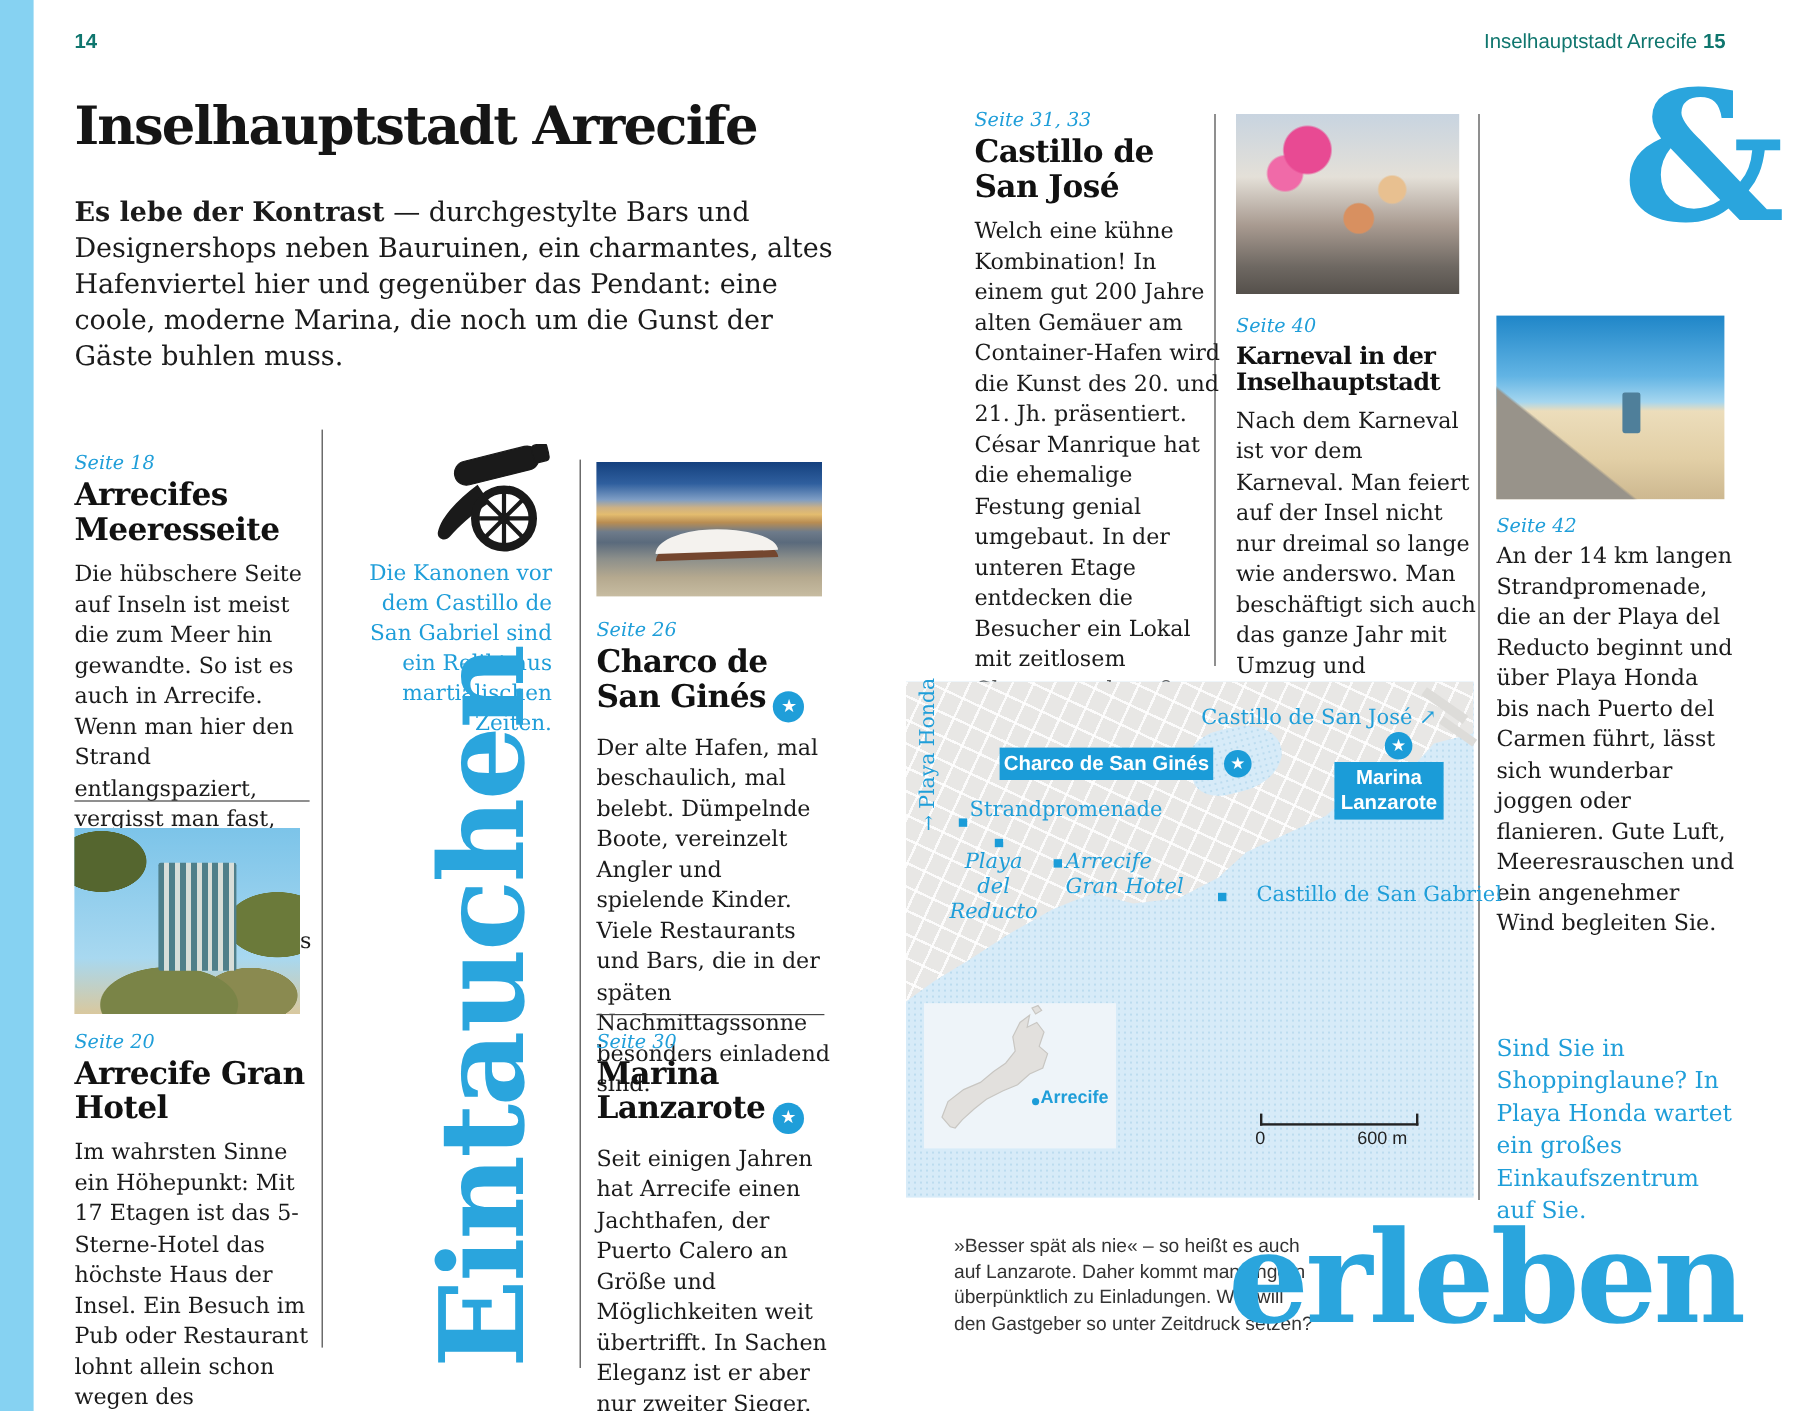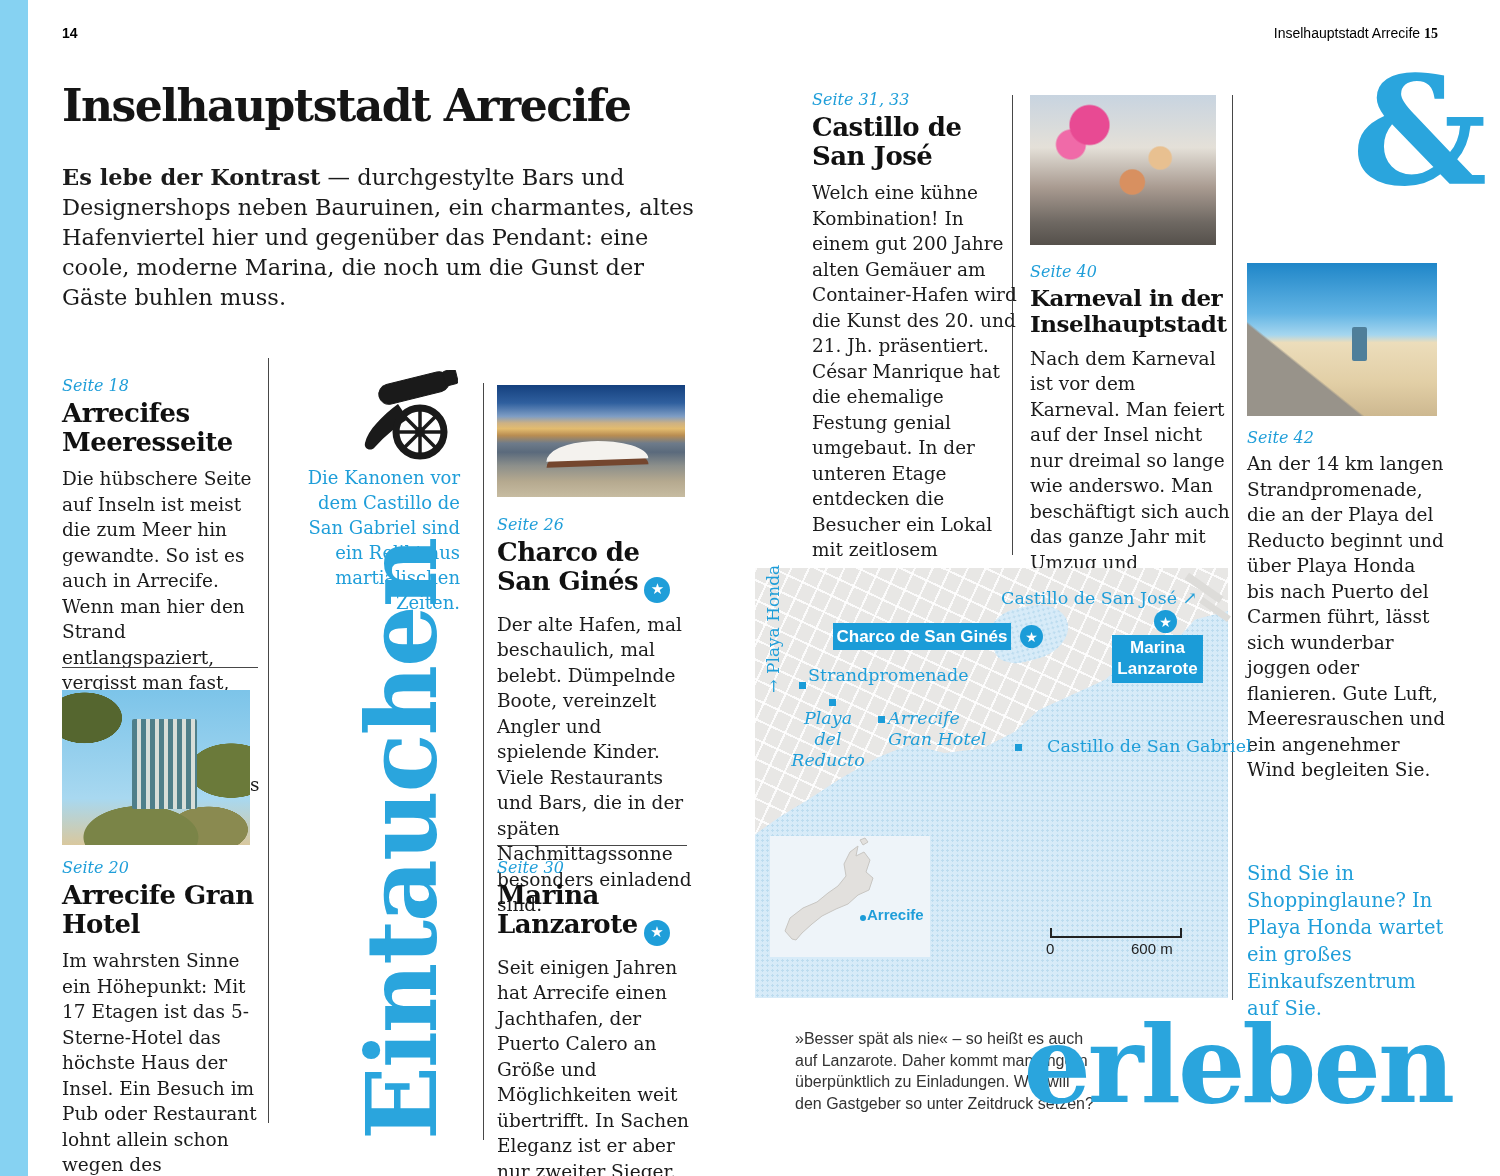--- a/index.html
+++ b/index.html
@@ -4,33 +4,33 @@
 <style>
   html,body{margin:0;padding:0;background:#ffffff;}
   .sheet{position:relative;width:1500px;height:1176px;background:#ffffff;overflow:hidden;
          font-family:"DejaVu Serif",serif;color:#1b1b1b;}
   .abs{position:absolute;}
 
   
   .edge-bar{position:absolute;left:0;top:0;width:28px;height:1176px;background:#86d2f2;}
 
   
-  .folio{font-family:"Liberation Sans",sans-serif;font-size:14px;color:#000000;}
-  .folio b{font-weight:bold;font-family:Liberation Serif, serif;}
+  .folio{font-family:"Liberation Sans",sans-serif;font-size:17px;color:#0f766e;}
+  .folio b{font-weight:bold;}
 
   
   h1.page-title{margin:0;font-family:"DejaVu Serif",serif;font-weight:700;font-size:44px;
      letter-spacing:-1.5px;color:#151515;}
   .intro{margin:0;font-size:22.5px;line-height:30px;color:#1b1b1b;}
   .intro b{font-weight:700;}
 
   
   .sec .pageref{font-style:italic;font-size:16px;color:#1f9ed9;margin:0 0 4px 0;}
   .sec h2{margin:0 0 9px 0;font-weight:700;font-size:26px;line-height:1.12;letter-spacing:-0.5px;color:#111;}
-  .sec--tight h2{font-size:23px;}
+  .sec--tight h2{font-size:20px;}
   .sec p{margin:0;font-size:18.5px;line-height:25.5px;}
   .sec p i{font-style:italic;}
   .star-badge{display:inline-flex;width:26px;height:26px;border-radius:50%;background:#1f9ed9;
      color:#fff;align-items:center;justify-content:center;font-size:15px;vertical-align:-4px;margin-left:6px;
      font-family:"DejaVu Sans",sans-serif;}
 
   
   .rule-v{position:absolute;width:1px;background:#474747;}
   .rule-h{position:absolute;height:1px;background:#474747;}
 

